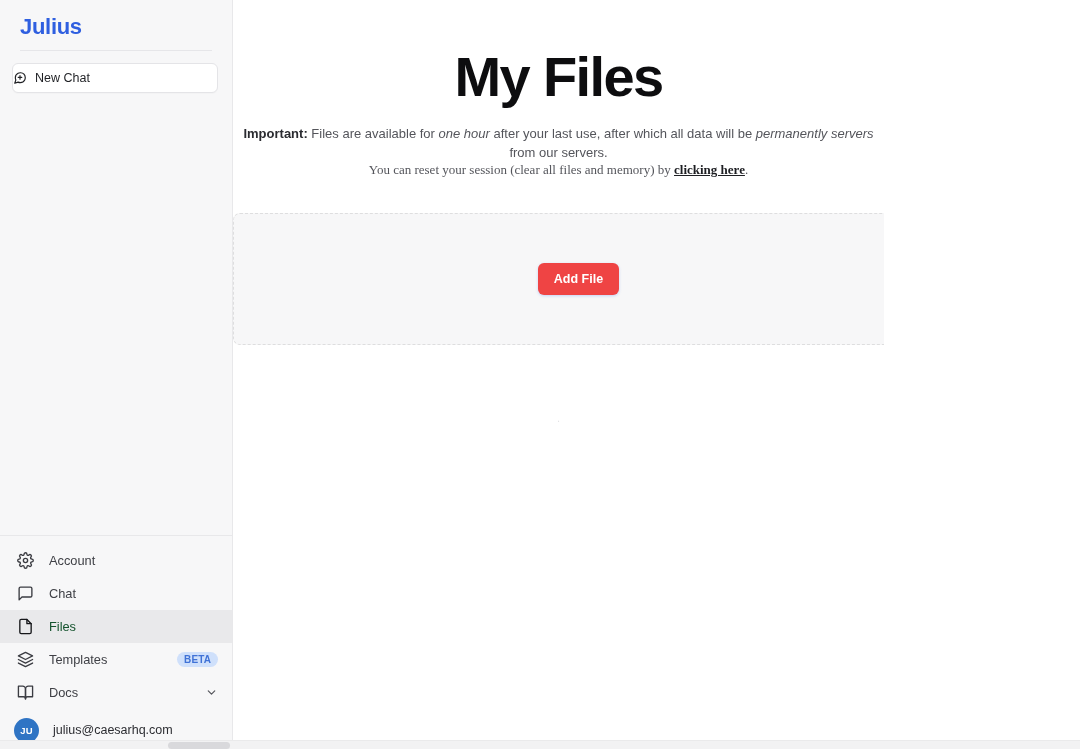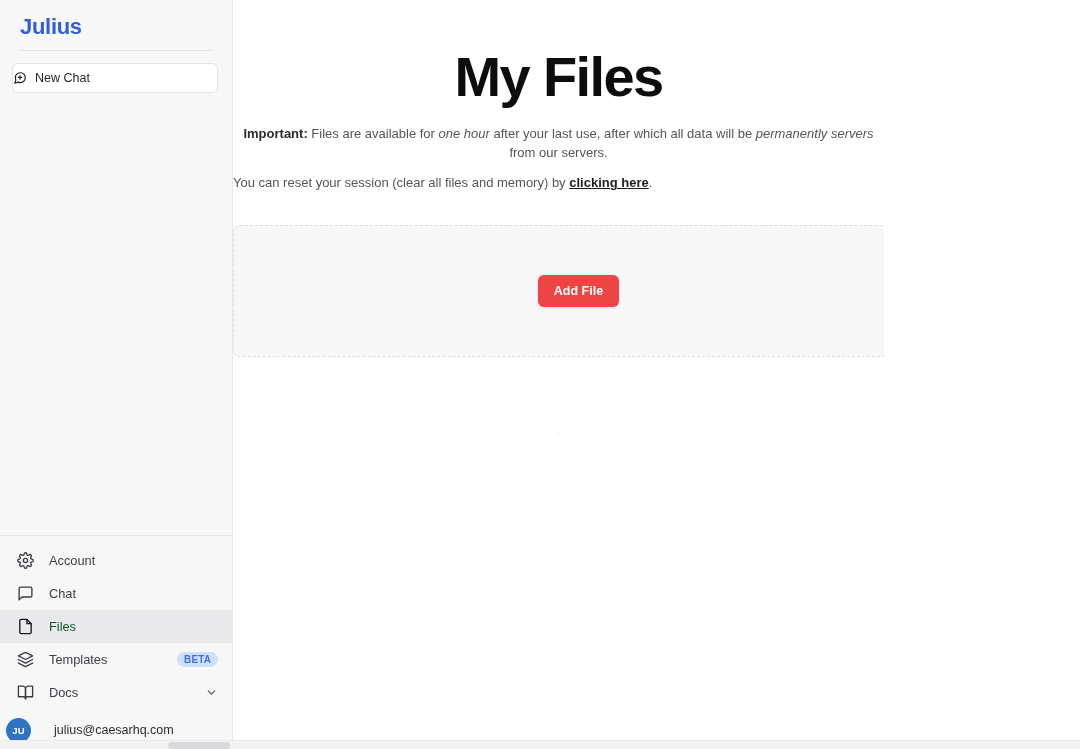--- a/index.html
+++ b/index.html
@@ -124,24 +124,23 @@
     display: inline-flex;
     align-items: center;
     justify-content: center;
     color: #55565c;
   }
 
   .user-row {
     display: flex;
     align-items: center;
     height: 38px;
-    padding: 0 14px 0 6px;
+    padding: 0 14px 0 14px;
     cursor: pointer;
     margin-top: 2px;
-    gap: 9px;
   }
 
   .avatar {
     width: 25px; height: 25px;
     flex: 0 0 25px;
     border-radius: 50%;
     background: #2f74c4;
     color: #ffffff;
     font-size: 9.5px;
     font-weight: 600;
@@ -185,23 +184,24 @@
     text-align: center;
     font-size: 13px;
     color: #54555b;
     margin-top: 18px;
     line-height: 1.45;
   }
   .notice .strong { font-weight: 700; color: #2a2b30; }
   .notice .ital { font-style: italic; }
 
   .notice-2 {
+    text-align: center;
     font-size: 13px;
     color: #54555b;
-    margin-top: 13px;
+    font-family: Liberation Serif, serif;
   }
   .notice-2 a {
     color: #1d1e22;
     font-weight: 700;
     text-decoration: underline;
     cursor: pointer;
   }
 
   .dropzone {
     width: 691px;

